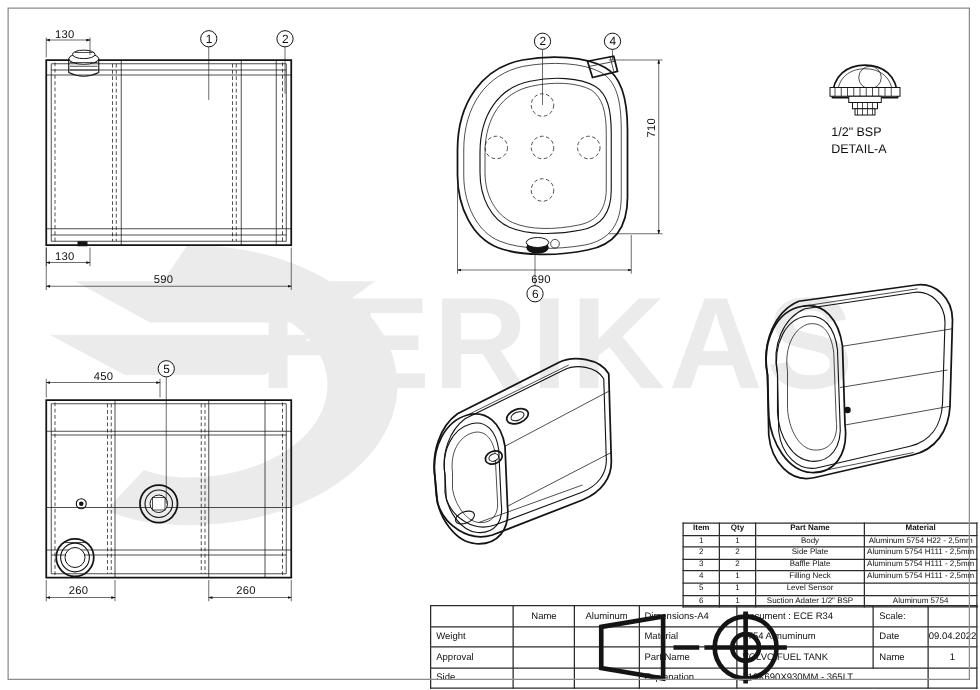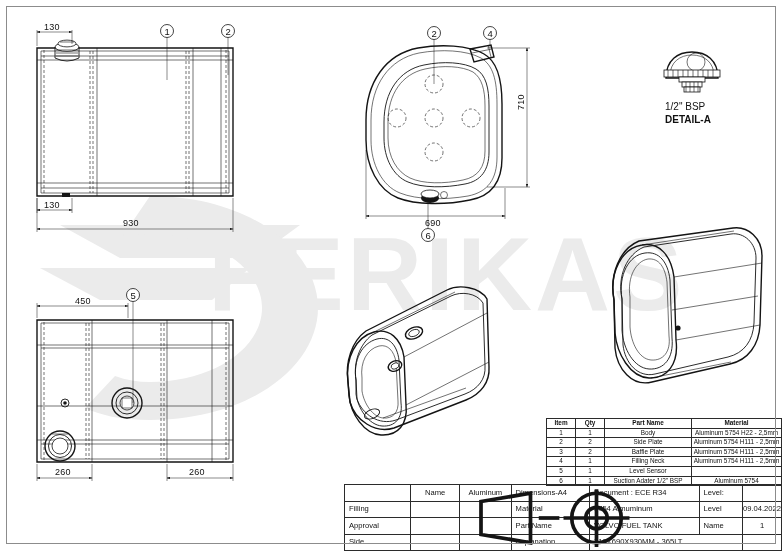--- a/index.html
+++ b/index.html
@@ -359,38 +359,38 @@
       <path class="th" d="M676 340 L760 325"></path>
       <path class="th" d="M651 378 L731 362"></path>
       <path class="th" d="M672 310 L758 296"></path>
 
       <circle cx="678" cy="328" r="2.6" fill="#141414"></circle>
     </g>
   </svg>
 
   <div class="lbl" style="left:44px;top:22px;">130</div>
   <div class="lbl" style="left:44px;top:200px;">130</div>
-  <div class="lbl" style="left:123px;top:218px;">930</div>
+  <div class="lbl" style="left:123px;top:218px;">590</div>
 
   <div class="lbl" style="left:516px;top:110px;transform:rotate(-90deg);transform-origin:left top;">710</div>
   <div class="lbl" style="left:425px;top:218px;">690</div>
 
   <div class="lbl" style="left:75px;top:296px;">450</div>
   <div class="lbl" style="left:55px;top:467px;">260</div>
   <div class="lbl" style="left:189px;top:467px;">260</div>
 
   <div class="lbl b" style="left:164.5px;top:26px;">1</div>
   <div class="lbl b" style="left:225.5px;top:26px;">2</div>
   <div class="lbl b" style="left:431.5px;top:28px;">2</div>
   <div class="lbl b" style="left:487.5px;top:28px;">4</div>
   <div class="lbl b" style="left:425.5px;top:230px;">6</div>
   <div class="lbl b" style="left:130.5px;top:290px;">5</div>
 
   <div class="detailtxt" style="left:665px;top:101px;">1/2" BSP</div>
-  <div class="detailtxt" style="left:665px;top:114px;font-weight:bold;">DETAIL-A</div>
+  <div class="detailtxt" style="left:665px;top:114px;">DETAIL-A</div>
 
   <table id="parts-table">
     <tbody>
         <tr>
       <th style="width:28px">Item</th>
       <th style="width:28px">Qty</th>
       <th style="width:86px">Part Name</th>
       <th>Material</th>
     </tr>
     <tr>
@@ -443,30 +443,30 @@
             <circle cx="42" cy="8" r="6"></circle>
             <circle cx="42" cy="8" r="2.6"></circle>
             <path d="M34 8 L50 8 M42 1 L42 15"></path>
           </g>
         </svg>
       </td>
       <td style="width:50px">Name</td>
       <td style="width:52px">Aluminum</td>
       <td class="l" style="width:76px">Dimensions-A4</td>
       <td class="l" style="width:110px">Document : ECE R34</td>
-      <td class="l" style="width:40px">Level:</td>
-      <td></td>
-    </tr>
-    <tr>
-      <td class="l">Filling</td>
+      <td class="l" style="width:40px">Scale:</td>
+      <td></td>
+    </tr>
+    <tr>
+      <td class="l">Weight</td>
       <td></td>
       <td></td>
       <td class="l">Material</td>
       <td class="l">5754 Almuminum</td>
-      <td class="l">Level</td>
+      <td class="l">Date</td>
       <td>09.04.2022</td>
     </tr>
     <tr>
       <td class="l">Approval</td>
       <td></td>
       <td></td>
       <td class="l">Part Name</td>
       <td class="l">VOLVO FUEL TANK</td>
       <td class="l">Name</td>
       <td>1</td>

